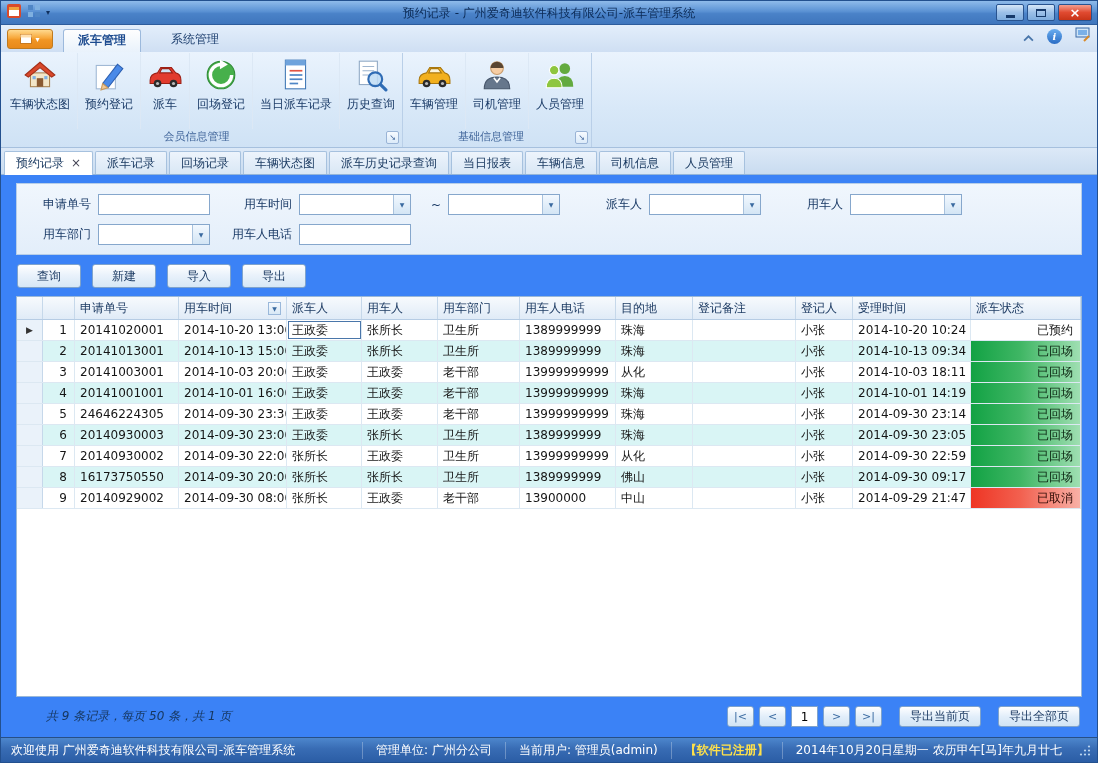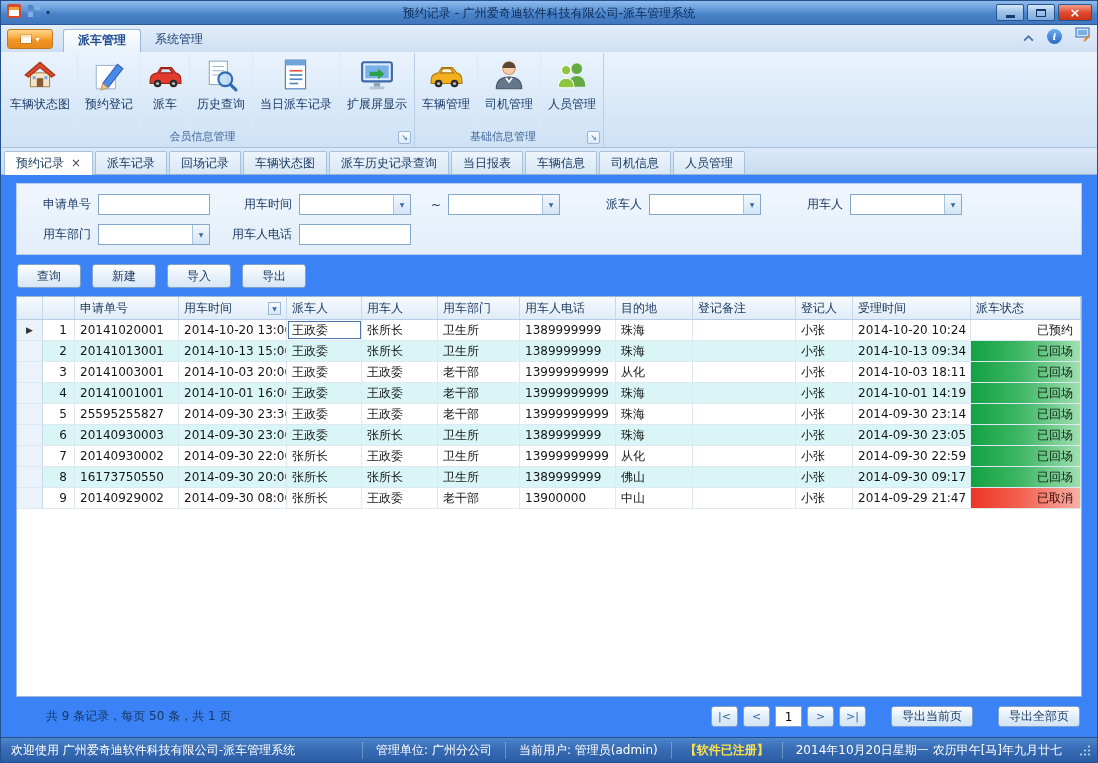--- a/index.html
+++ b/index.html
@@ -85,25 +85,25 @@
   .c6{width:82px;flex:0 0 82px;}
   .c7{width:96px;flex:0 0 96px;}
   .c8{width:77px;flex:0 0 77px;}
   .c9{width:103px;flex:0 0 103px;}
   .c10{width:57px;flex:0 0 57px;}
   .c11{width:118px;flex:0 0 118px;}
   .c12{flex:1;}
 
   
   .pagination{display:flex;align-items:center;padding:9px 2px 10px;flex:0 0 auto;}
-  .pg-summary{font-size:12px;color:#16365e;margin-left:28px;}
+  .pg-summary{font-size:12px;color:#16365e;margin-left:28px;font-style:italic;}
   .pg-right{margin-left:auto;display:flex;align-items:center;gap:5px;}
   .pbtn{min-width:27px;height:21px;border:1px solid #7fa3cc;border-radius:3px;background:linear-gradient(#ffffff,#e2eefa 50%,#d2e4f4);font-size:11px;color:#3a6aa0;display:flex;align-items:center;justify-content:center;}
   input.page-input{width:27px;height:21px;border:1px solid #7fa3cc;text-align:center;font-size:12px;font-family:inherit;background:#fff;}
-  .ebtn{padding:0 10px;margin-left:20px;color:#17365f;font-size:12px;}
+  .ebtn{padding:0 10px;margin-left:12px;color:#17365f;font-size:12px;}
 
   
   .statusbar{height:25px;flex:0 0 25px;background:linear-gradient(#4d87cd,#386cb4 45%,#2b5da5);border-top:1px solid #274f86;display:flex;align-items:center;color:#fff;font-size:12px;padding:0 6px;white-space:nowrap;gap:6px;}
   .sb-welcome{padding-left:4px;}
   .sb-right{margin-left:auto;display:flex;align-items:center;}
   .sb-item{padding:0 13px;border-left:1px solid rgba(255,255,255,0.28);}
   .sb-registered{color:#ffe14a;font-weight:bold;cursor:pointer;}
   .resize-grip{margin-left:4px;display:flex;}
 </style>
 </head>
@@ -139,21 +139,21 @@
   </div>
 
   <div class="ribbon-tabrow">
     <div class="app-menu-btn">
       <svg width="12" height="10" viewBox="0 0 12 10">
           <rect x="0.5" y="0.5" width="11" height="9" fill="#fff" stroke="#c87a20"></rect>
           <rect x="0.5" y="0.5" width="11" height="3" fill="#ffe0b0"></rect>
         </svg>
       <span class="app-menu-caret">▾</span>
     </div>
-    <div id="ribbon-tabs-host" style="display:flex;align-items:flex-end;">
+    <div id="ribbon-tabs-host" style="display:flex;align-items:flex-end;gap:16px;">
         <div class="rtab active">派车管理</div>
         <div class="rtab">系统管理</div>
       </div>
     <div class="ribbon-right">
       <span><svg width="11" height="7" viewBox="0 0 10 6">
             <path d="M1 5 L5 1 L9 5" fill="none" stroke="#4a76aa" stroke-width="1.6"></path>
           </svg></span>
       <span class="info-icon">i</span>
       <span><svg width="16" height="15" viewBox="0 0 16 15">
             <rect x="1" y="1" width="13" height="9" fill="#cfe4f7" stroke="#3b6ba8"></rect>
@@ -197,54 +197,52 @@
                 <circle cx="9" cy="24" r="1.5" fill="#bbb"></circle>
                 <circle cx="24" cy="24" r="3.6" fill="#2b2b2b"></circle>
                 <circle cx="24" cy="24" r="1.5" fill="#bbb"></circle>
               </svg>
             </span>
             <span class="lbl">派车</span>
           </div>
           <div class="rbtn">
             <span class="ricon">
               <svg viewBox="0 0 32 32">
+                <circle cx="16" cy="16" r="13" fill="#47b04b" stroke="#2e8a34"></circle>
+                <path d="M16 6 a10 10 0 1 0 10 10" fill="none" stroke="#fff" stroke-width="3.2"></path>
+                <path d="M15 1.5 L22.5 6 L15 10.5 Z" fill="#fff"></path>
+              </svg>
+            </span>
+            <span class="lbl">回场登记</span>
+          </div>
+          <div class="rbtn">
+            <span class="ricon">
+              <svg viewBox="0 0 32 32">
+                <rect x="6" y="2" width="19" height="27" fill="#fff" stroke="#3f77b5"></rect>
+                <rect x="6" y="2" width="19" height="5" fill="#6fa3dc"></rect>
+                <line x1="10" y1="12" x2="22" y2="12" stroke="#e25544" stroke-width="1.6"></line>
+                <line x1="10" y1="16" x2="22" y2="16" stroke="#4f86c6" stroke-width="1.6"></line>
+                <line x1="10" y1="20" x2="22" y2="20" stroke="#4f86c6" stroke-width="1.6"></line>
+                <line x1="10" y1="24" x2="18" y2="24" stroke="#4f86c6" stroke-width="1.6"></line>
+              </svg>
+            </span>
+            <span class="lbl">当日派车记录</span>
+          </div>
+          <div class="rbtn">
+            <span class="ricon">
+              <svg viewBox="0 0 32 32">
                 <rect x="5" y="3" width="17" height="22" fill="#fff" stroke="#8fa8c4"></rect>
                 <line x1="8" y1="8" x2="19" y2="8" stroke="#9fb6d0"></line>
                 <line x1="8" y1="12" x2="19" y2="12" stroke="#9fb6d0"></line>
                 <line x1="8" y1="16" x2="19" y2="16" stroke="#9fb6d0"></line>
                 <circle cx="20" cy="20" r="6.5" fill="rgba(190,220,245,0.85)" stroke="#2f6cb5" stroke-width="2"></circle>
                 <line x1="25" y1="25" x2="30" y2="30" stroke="#2f6cb5" stroke-width="3" stroke-linecap="round"></line>
               </svg>
             </span>
             <span class="lbl">历史查询</span>
-          </div>
-          <div class="rbtn">
-            <span class="ricon">
-              <svg viewBox="0 0 32 32">
-                <rect x="6" y="2" width="19" height="27" fill="#fff" stroke="#3f77b5"></rect>
-                <rect x="6" y="2" width="19" height="5" fill="#6fa3dc"></rect>
-                <line x1="10" y1="12" x2="22" y2="12" stroke="#e25544" stroke-width="1.6"></line>
-                <line x1="10" y1="16" x2="22" y2="16" stroke="#4f86c6" stroke-width="1.6"></line>
-                <line x1="10" y1="20" x2="22" y2="20" stroke="#4f86c6" stroke-width="1.6"></line>
-                <line x1="10" y1="24" x2="18" y2="24" stroke="#4f86c6" stroke-width="1.6"></line>
-              </svg>
-            </span>
-            <span class="lbl">当日派车记录</span>
-          </div>
-          <div class="rbtn">
-            <span class="ricon">
-              <svg viewBox="0 0 32 32">
-                <rect x="2" y="4" width="28" height="18" rx="2" fill="#dceafb" stroke="#3b6ba8" stroke-width="2"></rect>
-                <rect x="5" y="7" width="22" height="12" fill="#79b0e8"></rect>
-                <path d="M9 13 h8 v-3 l6 5 -6 5 v-3 h-8 z" fill="#2e9e48"></path>
-                <rect x="13" y="23" width="6" height="4" fill="#8fa3b8"></rect>
-                <rect x="9" y="27" width="14" height="2.5" fill="#b3c3d4"></rect>
-              </svg>
-            </span>
-            <span class="lbl">扩展屏显示</span>
           </div>
         </div>
         <div class="rgroup-label">
           <span>会员信息管理</span>
           <span class="launcher">↘</span>
         </div>
       </div>
       <div class="rgroup">
         <div class="rbuttons">
           <div class="rbtn">
@@ -466,21 +464,21 @@
             <div class="gc c7">13999999999</div>
             <div class="gc c8">珠海</div>
             <div class="gc c9"></div>
             <div class="gc c10">小张</div>
             <div class="gc c11">2014-10-01 14:19</div>
             <div class="gc c12 status-green">已回场</div>
           </div>
           <div class="grow">
             <div class="gc c0"></div>
             <div class="gc c1">5</div>
-            <div class="gc c2">25595255827</div>
+            <div class="gc c2">24646224305</div>
             <div class="gc c3">2014-09-30 23:30</div>
             <div class="gc c4">王政委</div>
             <div class="gc c5">王政委</div>
             <div class="gc c6">老干部</div>
             <div class="gc c7">13999999999</div>
             <div class="gc c8">珠海</div>
             <div class="gc c9"></div>
             <div class="gc c10">小张</div>
             <div class="gc c11">2014-09-30 23:14</div>
             <div class="gc c12 status-green">已回场</div>

